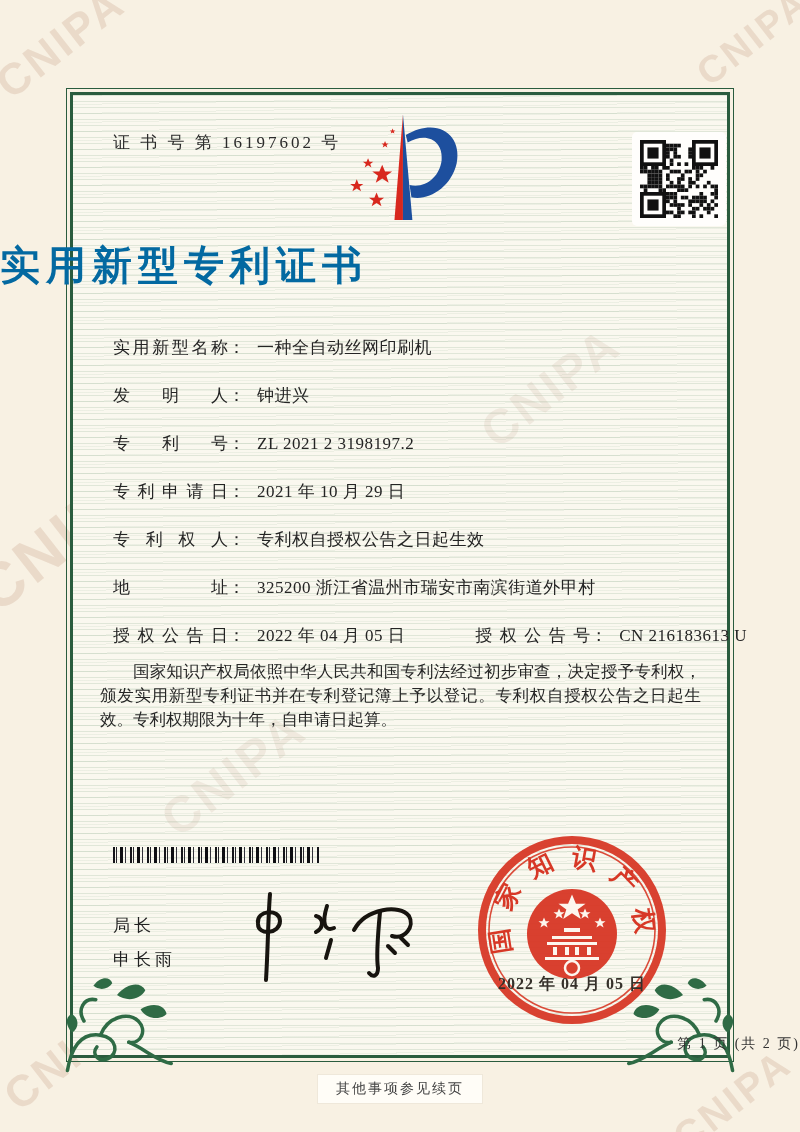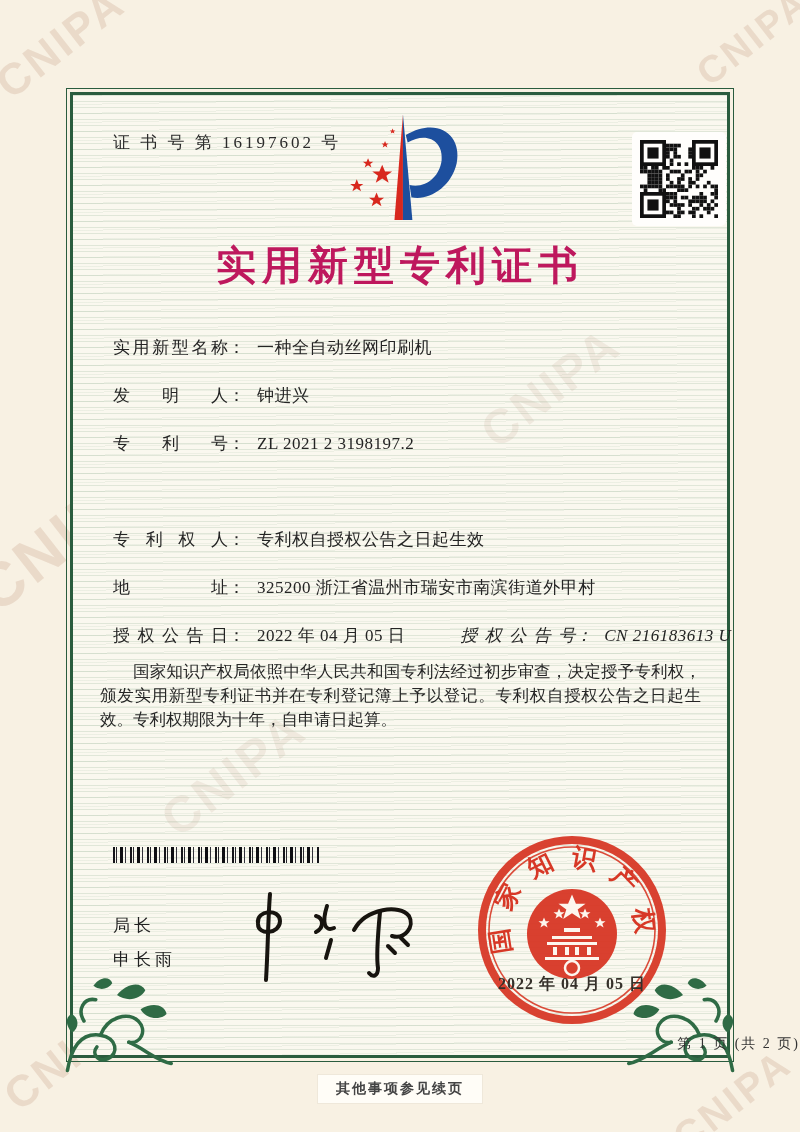--- a/index.html
+++ b/index.html
@@ -39,31 +39,31 @@
   .cert-no {
     position:absolute; left:113px; top:131px; font-size:17px; letter-spacing:3px;
     color:#2b2b2b;
   }
   .logo { position:absolute; left:336px; top:108px; }
   .qr-box {
     position:absolute; left:632px; top:132px; width:94px; height:94px;
     background:#fffefc; border-radius:5px; display:flex; align-items:center; justify-content:center;
   }
   .title {
-    position:absolute; left:0; right:0; top:238px; text-align:center;
-    font-size:40px; font-weight:bold; letter-spacing:6px; color:#be185d;
+    position:absolute; left:0; right:0; top:238px; 
+    font-size:40px; font-weight:bold; letter-spacing:6px; color:#0369a1;
   }
   .field-row { position:absolute; left:113px; font-size:17px; color:#242424; white-space:nowrap; }
   .flabel {
     display:inline-block; width:115px; text-align:justify; text-align-last:justify;
     vertical-align:bottom;
   }
   .fvalue { margin-left:12px; letter-spacing:0.5px; }
   .grant-row { display:flex; width:580px; }
-  .grant-row .pair2 { margin-left:55px;font-style:italic; }
+  .grant-row .pair2 { margin-left:70px; }
   .paras {
     position:absolute; left:100px; top:660px; width:601px; font-size:16.5px;
     line-height:24px; text-align:justify; color:#262626;
   }
   .paras p { text-indent:2em; }
   .barcode {
     position:absolute; left:113px; top:847px; width:207px; height:16px;
     background:repeating-linear-gradient(90deg,
       #15151a 0 2px, rgba(0,0,0,0) 2px 3px,
       #26262c 3px 4px, rgba(0,0,0,0) 4px 7px,
@@ -78,21 +78,21 @@
     position:absolute; left:480px; top:974px; width:184px; text-align:center;
     font-size:16px; font-weight:bold; color:#35302a; letter-spacing:1px;
   }
   .page-num {
     position:absolute; left:0; right:0; top:1035px; text-align:right;
     font-size:14px; color:#333; letter-spacing:2px;
   }
   .note-box {
     position:absolute; left:50%; transform:translateX(-50%); top:1074px;
     background:#fffdf7; border:1px solid #efe8da; padding:5px 18px;
-    font-size:14px; color:#444; letter-spacing:2px; white-space:nowrap;font-weight:bold;
+    font-size:14px; color:#444; letter-spacing:2px; white-space:nowrap;
   }
 </style>
 </head>
 <body>
 
 <div class="page">
 
   <div class="wm" style="left:-14px; top:18px; font-size:44px;">CNIPA</div>
   <div class="wm" style="left:688px; top:16px; font-size:38px;">CNIPA</div>
   <div class="wm" style="left:-38px; top:500px; font-size:62px;">CNIPA</div>
@@ -312,20 +312,23 @@
 
   <div class="field-row" style="top:336px;">
     <span class="flabel">实用新型名称</span><span>：</span><span class="fvalue">一种全自动丝网印刷机</span>
   </div>
   <div class="field-row" style="top:384px;">
     <span class="flabel">发明人</span><span>：</span><span class="fvalue">钟进兴</span>
   </div>
   <div class="field-row" style="top:432px;">
     <span class="flabel">专利号</span><span>：</span><span class="fvalue">ZL 2021 2 3198197.2</span>
   </div>
+  <div class="field-row" style="top:480px;">
+    <span class="flabel">专利申请日</span><span>：</span><span class="fvalue">2021 年 10 月 29 日</span>
+  </div>
   <div class="field-row" style="top:528px;">
     <span class="flabel">专利权人</span><span>：</span><span class="fvalue">专利权自授权公告之日起生效</span>
   </div>
   <div class="field-row" style="top:576px;">
     <span class="flabel">地址</span><span>：</span><span class="fvalue">325200 浙江省温州市瑞安市南滨街道外甲村</span>
   </div>
   <div class="field-row grant-row" style="top:624px;">
     <span>
       <span class="flabel">授权公告日</span><span>：</span><span class="fvalue">2022 年 04 月 05 日</span>
     </span>

